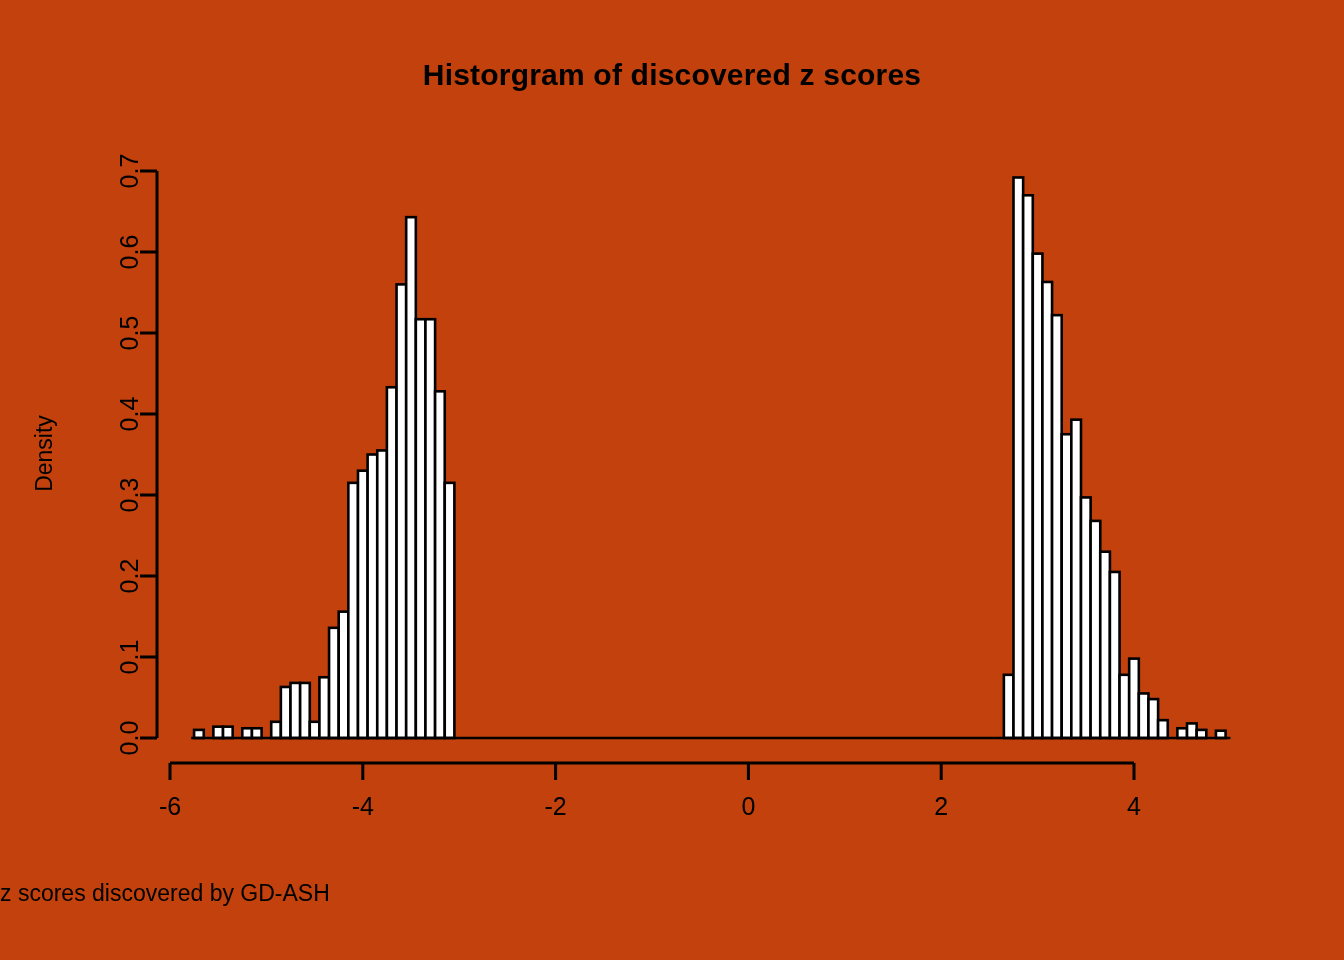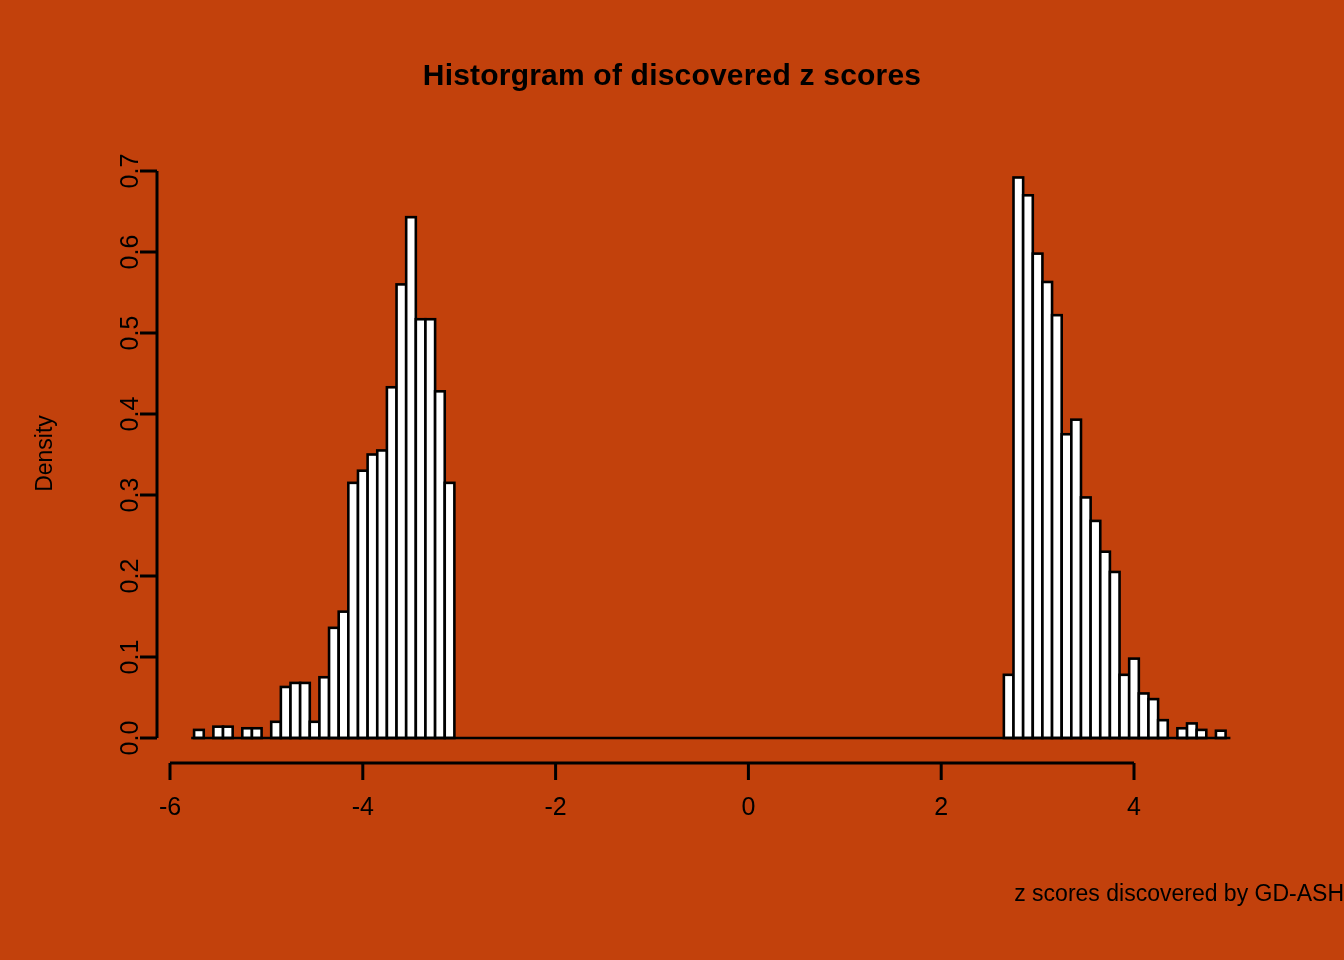--- a/index.html
+++ b/index.html
@@ -6,21 +6,21 @@
   body{width:1344px;height:960px;font-family:"Liberation Sans",sans-serif;color:#000;}
   #root{position:relative;width:1344px;height:960px;overflow:hidden;background:#c2410c;padding-left:30px;}
 
   #chart-title{
     position:absolute;left:0;top:58px;width:1344px;text-align:center;
     font-size:30px;font-weight:bold;letter-spacing:.2px;
     font-family:"Liberation Sans",sans-serif;color:#000;
   }
 
   #xlabel{
-    position:absolute;left:0;top:880px;width:1344px;text-align:right;
+    position:absolute;left:0;top:880px;width:1344px;text-align:left;
     font-size:23px;font-family:"Liberation Sans",sans-serif;color:#000;
   }
 
   #ylabel{
     position:absolute;left:0px;top:0px;width:1344px;
     font-size:23px;font-family:"Liberation Sans",sans-serif;color:#000;
   }
   #ylabel span{
     position:absolute;left:-36px;top:440px;width:160px;text-align:center;
     transform:rotate(-90deg);transform-origin:center center;display:block;

